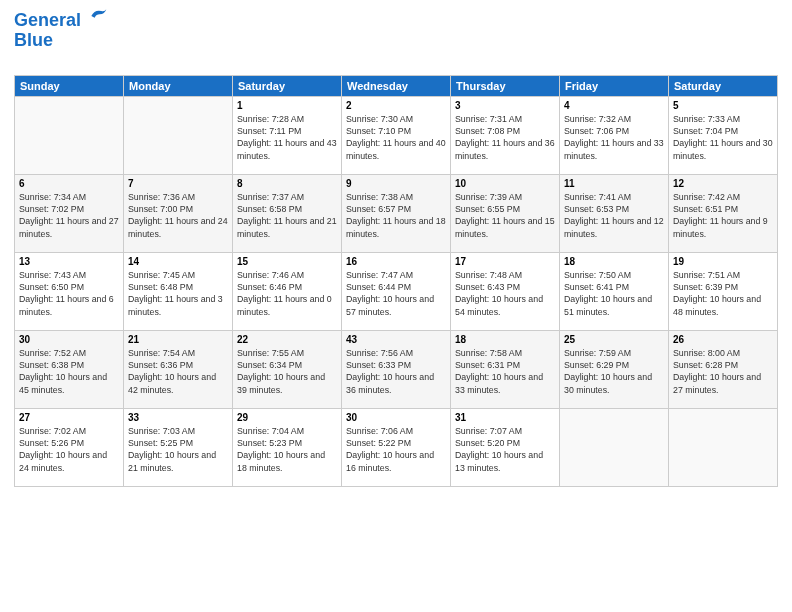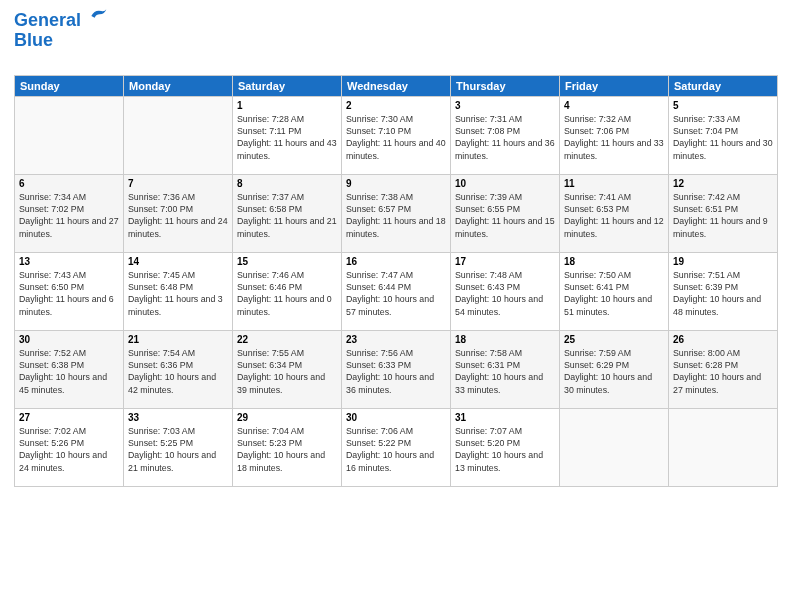--- a/index.html
+++ b/index.html
@@ -220,21 +220,21 @@
           </td>
           <td>
             <span class="cell-day">21</span>
             <div class="cell-info">Sunrise: 7:54 AM<br>Sunset: 6:36 PM<br>Daylight: 10 hours and 42 minutes.</div>
           </td>
           <td>
             <span class="cell-day">22</span>
             <div class="cell-info">Sunrise: 7:55 AM<br>Sunset: 6:34 PM<br>Daylight: 10 hours and 39 minutes.</div>
           </td>
           <td>
-            <span class="cell-day">23</span>
+            <span class="cell-day">43</span>
             <div class="cell-info">Sunrise: 7:56 AM<br>Sunset: 6:33 PM<br>Daylight: 10 hours and 36 minutes.</div>
           </td>
           <td>
             <span class="cell-day">18</span>
             <div class="cell-info">Sunrise: 7:58 AM<br>Sunset: 6:31 PM<br>Daylight: 10 hours and 33 minutes.</div>
           </td>
           <td>
             <span class="cell-day">25</span>
             <div class="cell-info">Sunrise: 7:59 AM<br>Sunset: 6:29 PM<br>Daylight: 10 hours and 30 minutes.</div>
           </td>

